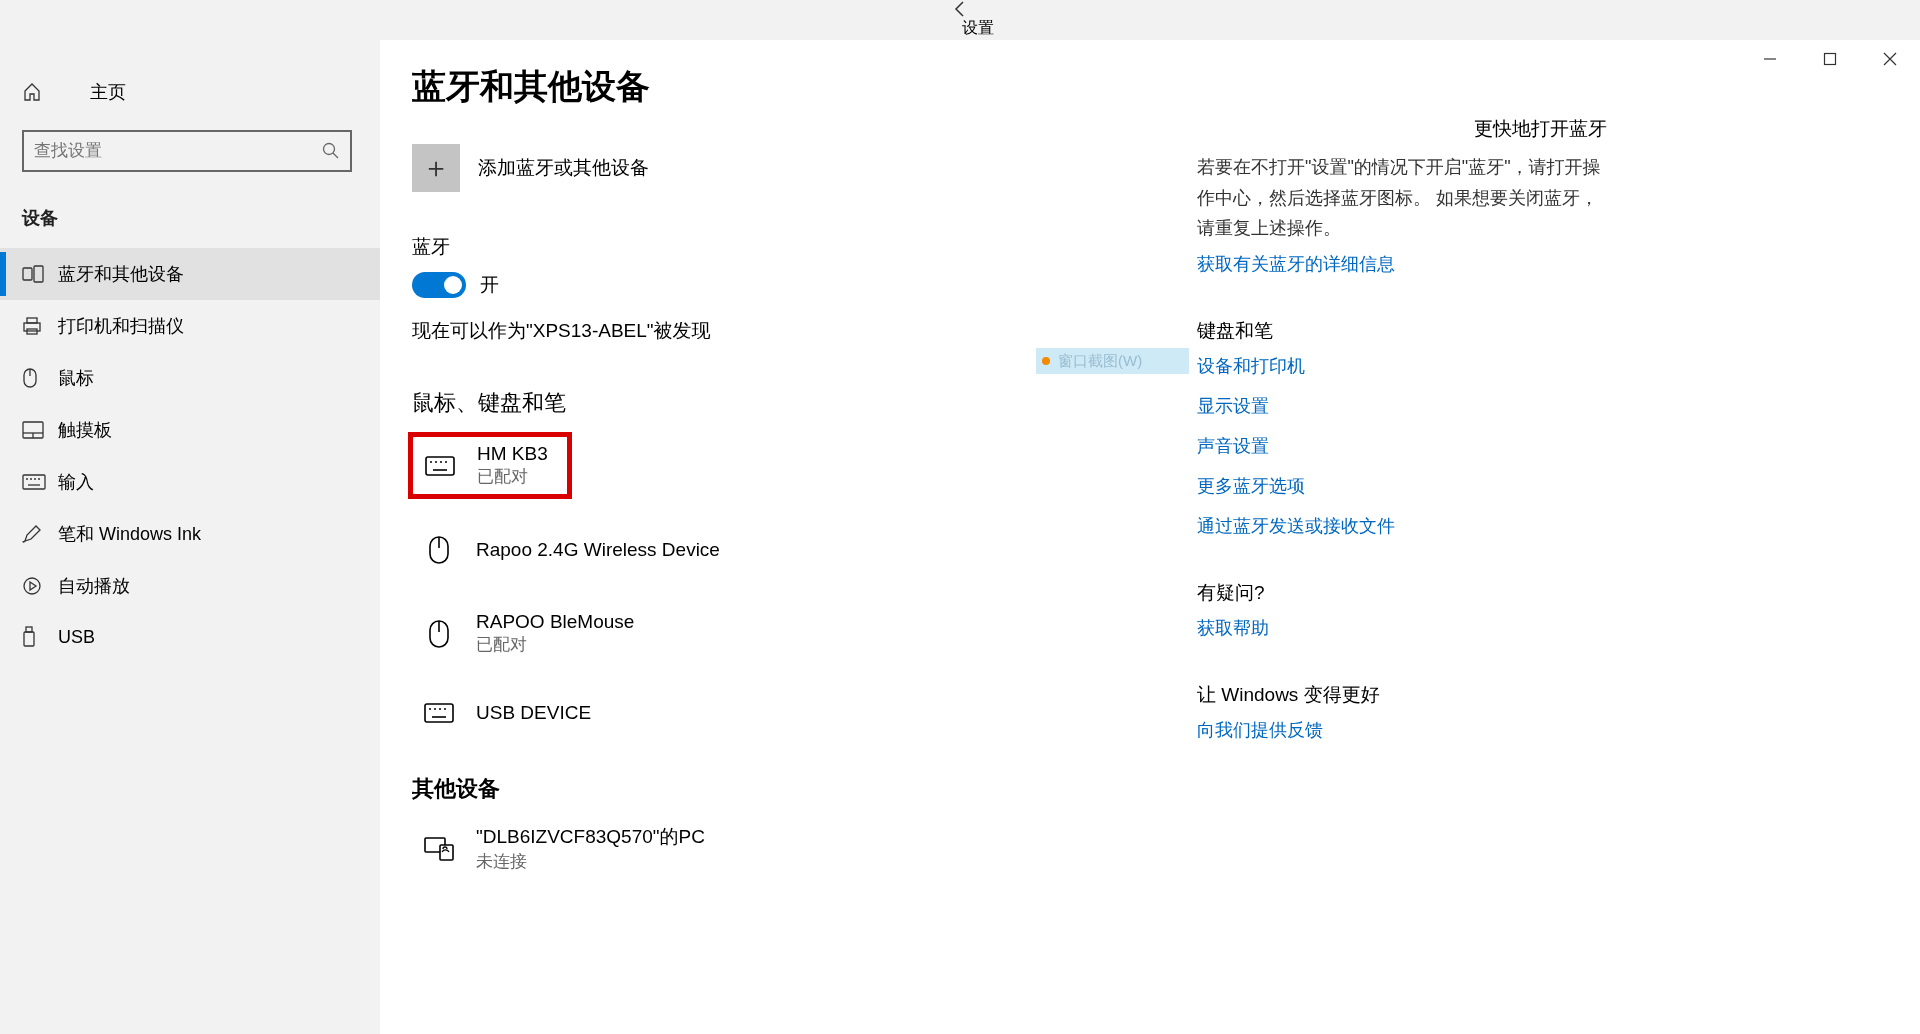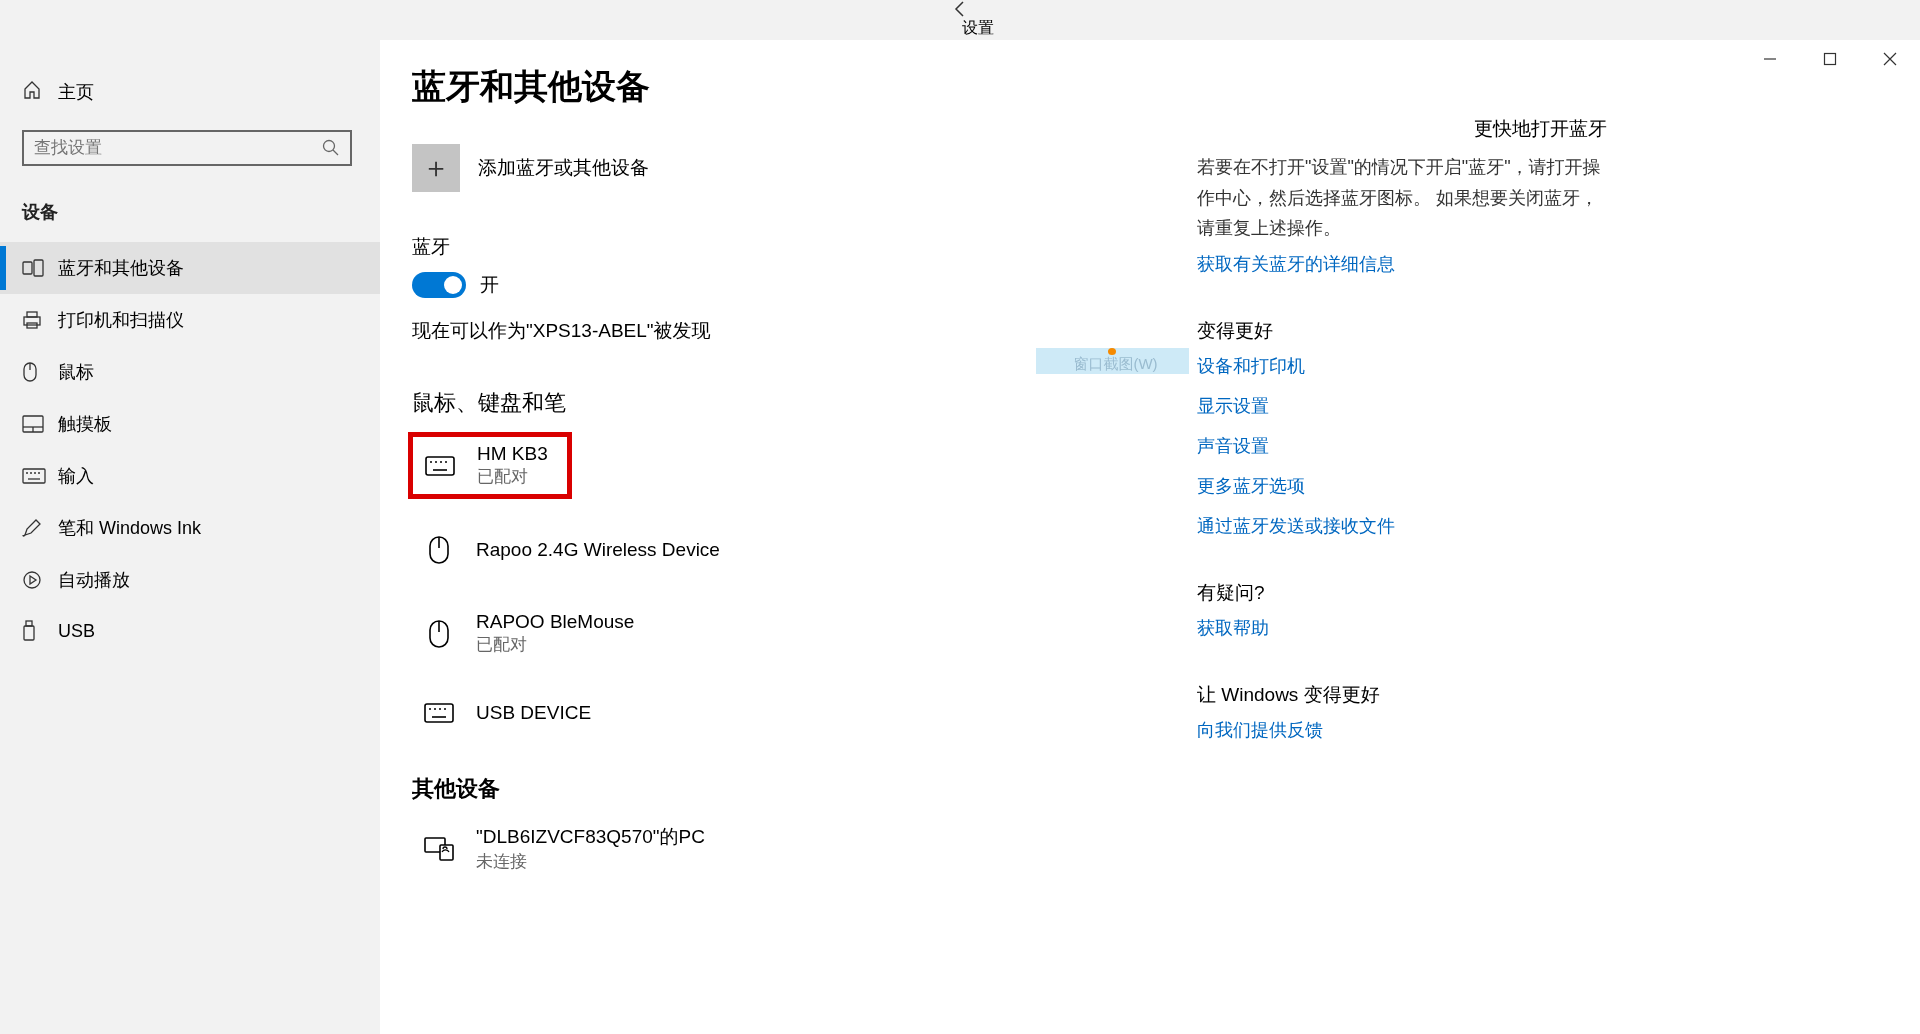--- a/index.html
+++ b/index.html
@@ -10,23 +10,23 @@
     .titlebar .back { width: 48px; height: 40px; display: flex; align-items: center; justify-content: center; cursor: default; }
     .titlebar .title { font-size: 16px; margin-left: 36px; }
     .titlebar .win-controls { margin-left: auto; display: flex; }
     .win-ctrl { width: 60px; height: 40px; display: flex; align-items: center; justify-content: center; cursor: default; }
     
     
     .content { flex: 1; display: flex; }
     
     
     .sidebar { width: 380px; background: #f2f2f2; padding-top: 28px; }
-    .home-row { display: flex; align-items: flex-start; padding: 12px 22px 12px 22px; cursor: default; font-size: 18px; }
+    .home-row { display: flex; align-items: center; padding: 12px 22px 12px 22px; cursor: default; font-size: 18px; gap: 32px; }
     .home-row .icon-slot { width: 36px; display: flex; align-items: center; }
-    .search-box { margin: 14px 28px 28px 22px; border: 2px solid #666; height: 36px; display: flex; align-items: center; padding: 0 10px; }
+    .search-box { margin: 14px 28px 28px 22px; border: 2px solid #666; height: 42px; display: flex; align-items: center; padding: 0 10px; }
     .search-box input { flex: 1; border: none; background: transparent; font-size: 17px; outline: none; color: #666; }
     .section-hdr { padding: 6px 22px 18px 22px; font-size: 18px; font-weight: 600; color: #222; }
     .nav-item { display: flex; align-items: center; padding: 14px 22px 14px 22px; cursor: default; font-size: 18px; position: relative; }
     .nav-item .icon-slot { width: 36px; display: flex; align-items: center; }
     .nav-item.active::before { content: ""; position: absolute; left: 0; top: 4px; bottom: 4px; width: 6px; background: #0078d4; }
     .nav-item.active { background: #e1e1e1; }
     
     
     .main { flex: 1; display: flex; padding: 24px 0 0 32px; }
     .main-col { width: 785px; }
@@ -57,21 +57,21 @@
     
     .help-col { padding-top: 52px; width: 410px; }
     .help-hdr { font-size: 19px; font-weight: 400; margin-bottom: 10px; }
     .help-hdr.strong { font-weight: 400; text-align: right; }
     .help-body { font-size: 18px; color: #333; line-height: 1.7; margin-bottom: 8px; }
     .link { color: #0067c0; font-size: 18px; display: block; cursor: default; margin-bottom: 10px; }
     .help-block { margin-bottom: 42px; }
     .links-stack .link + .link { margin-top: 16px; }
     
     
-    .overlay-hint { position: absolute; left: 1036px; top: 348px; width: 153px; height: 26px; background: #ceeaf7; display:flex; align-items:center; padding-left:6px;flex-direction:column; }
+    .overlay-hint { position: absolute; left: 1036px; top: 348px; width: 153px; height: 26px; background: #ceeaf7; display:flex; align-items:center; padding-left:6px; }
     .overlay-hint .dot { width:8px; height:8px; border-radius:50%; background:#f58a00; margin-right:8px; }
     .overlay-hint span { color:#9abcd0; font-size:15px; }
     
     svg { display: block; }
   </style>
 </head>
 <body>
 
 <div class="titlebar">
   <div class="back">
@@ -303,21 +303,21 @@
     </div>
 
     <div class="help-col">
       <div class="help-block">
         <div class="help-hdr strong">更快地打开蓝牙</div>
         <div class="help-body">若要在不打开"设置"的情况下开启"蓝牙"，请打开操作中心，然后选择蓝牙图标。 如果想要关闭蓝牙，请重复上述操作。</div>
         <a class="link">获取有关蓝牙的详细信息</a>
       </div>
 
       <div class="help-block">
-        <div class="help-hdr">变得更好</div>
+        <div class="help-hdr">键盘和笔</div>
         <div id="related-links" class="links-stack">
             <a class="link">设备和打印机</a>
             <a class="link">显示设置</a>
             <a class="link">声音设置</a>
             <a class="link">更多蓝牙选项</a>
             <a class="link">通过蓝牙发送或接收文件</a>
           </div>
       </div>
 
       <div class="help-block">

